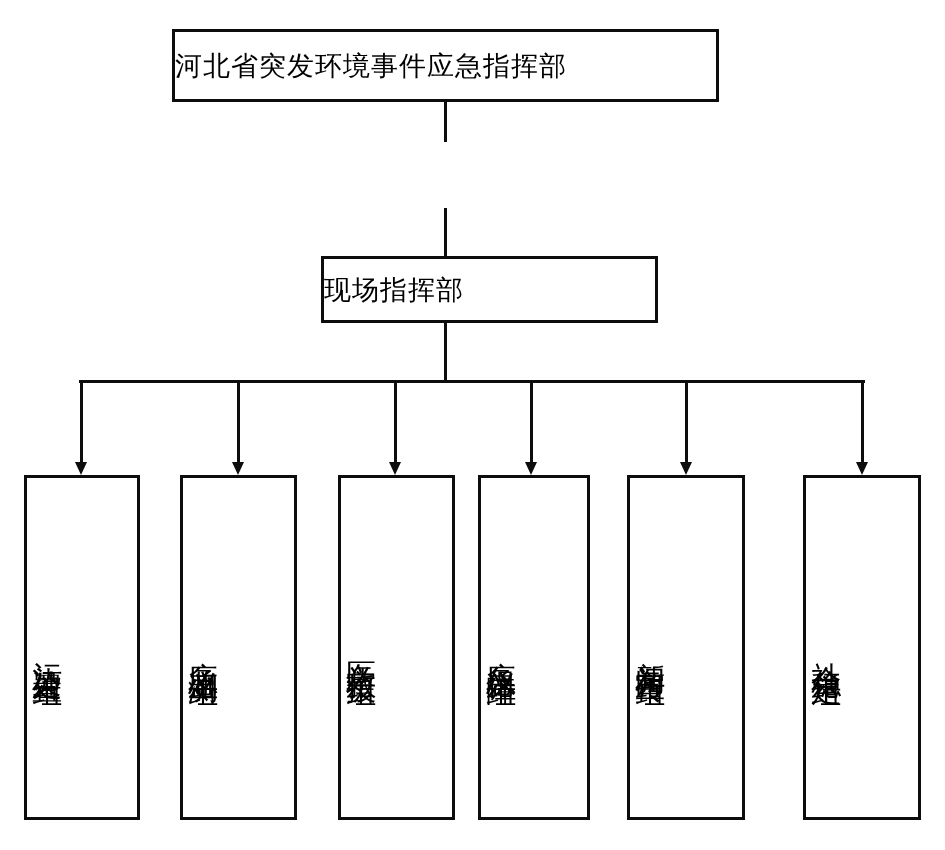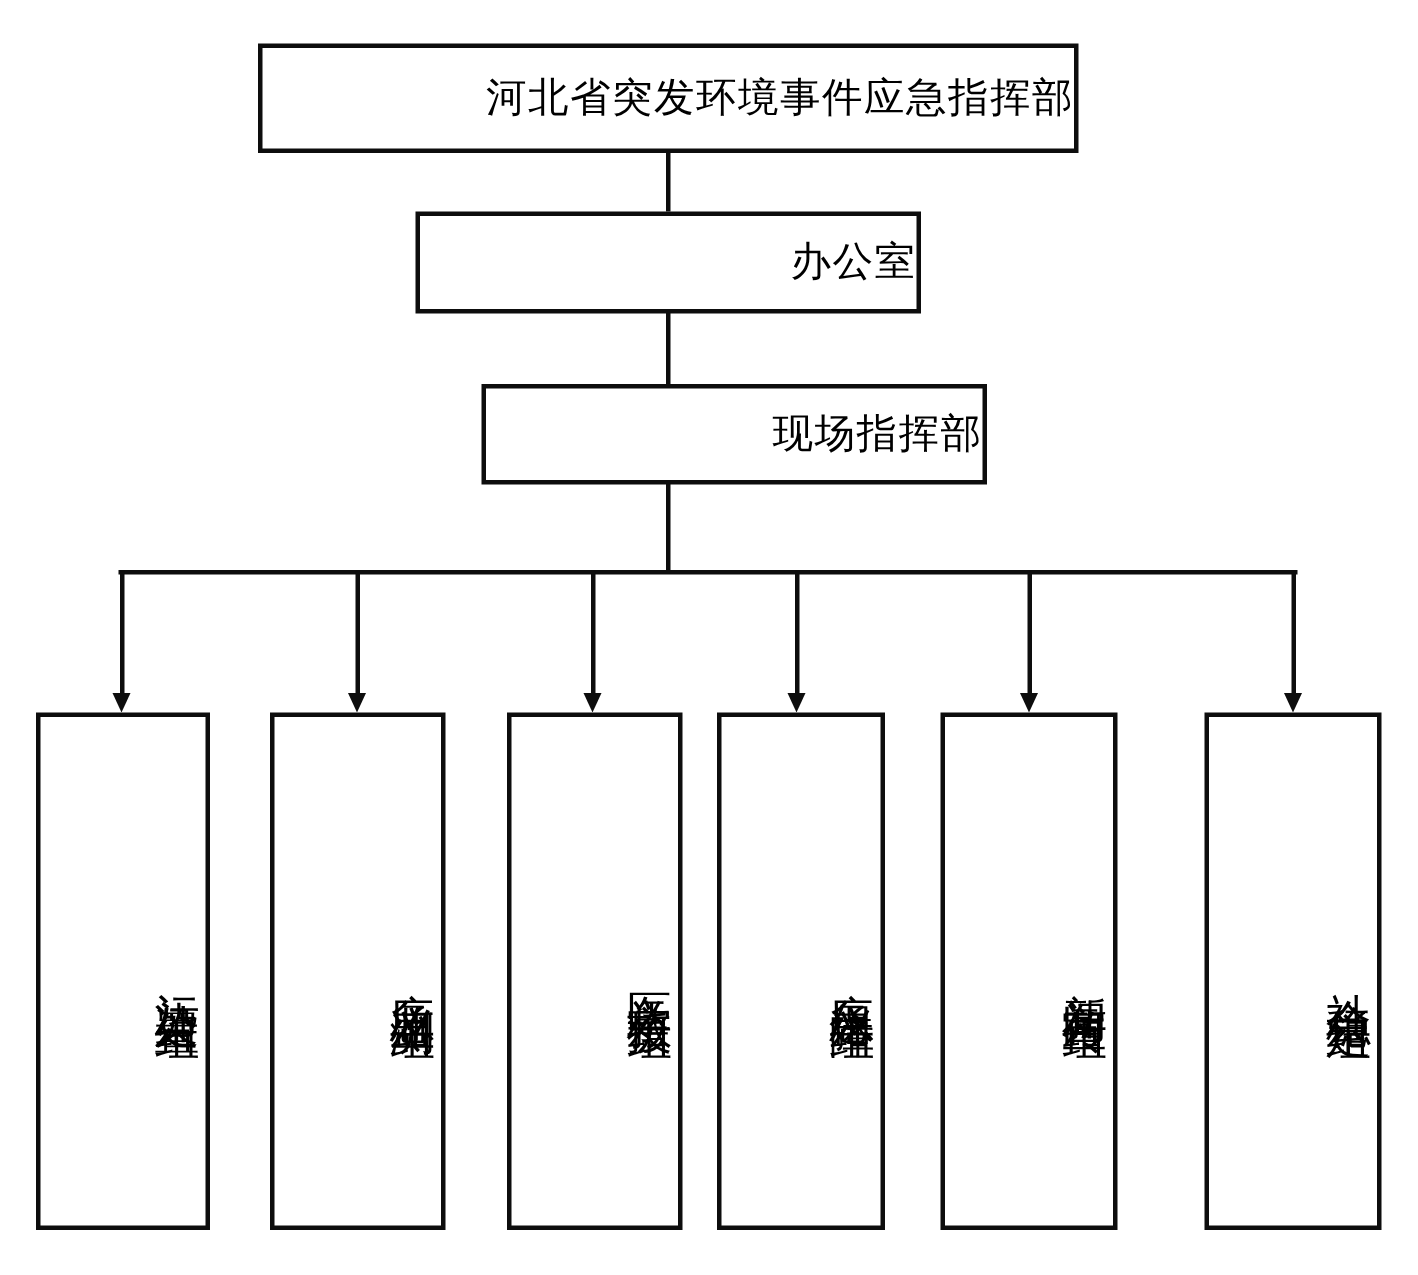--- a/index.html
+++ b/index.html
@@ -21,21 +21,21 @@
   }
 
   
   .node-box {
     position: absolute;
     box-sizing: border-box;
     border: 3px solid #0d0d0d;
     background: #ffffff;
     display: flex;
     align-items: center;
-    justify-content: flex-end;
+    justify-content: flex-start;
   }
   .node-label-h {
     font-size: 27px;
     line-height: 1.1;
     letter-spacing: 1px;
     white-space: nowrap;
     font-weight: 400;
   }
   .node-label-v {
     font-size: 30px;
@@ -102,23 +102,20 @@
 <body>
 
 <div id="chart-root">
 
   <div class="node-box" id="box-hq">
     <span class="node-label-h">河北省突发环境事件应急指挥部</span>
   </div>
 
   <div class="vline" id="link-hq-office"></div>
 
-  <div class="node-box" id="box-office">
-    <span class="node-label-h">办公室</span>
-  </div>
 
   <div class="vline" id="link-office-onsite"></div>
 
   <div class="node-box" id="box-onsite">
     <span class="node-label-h">现场指挥部</span>
   </div>
 
   <div class="vline" id="link-onsite-bar"></div>
 
   <div class="hline" id="distribution-bar"></div>

